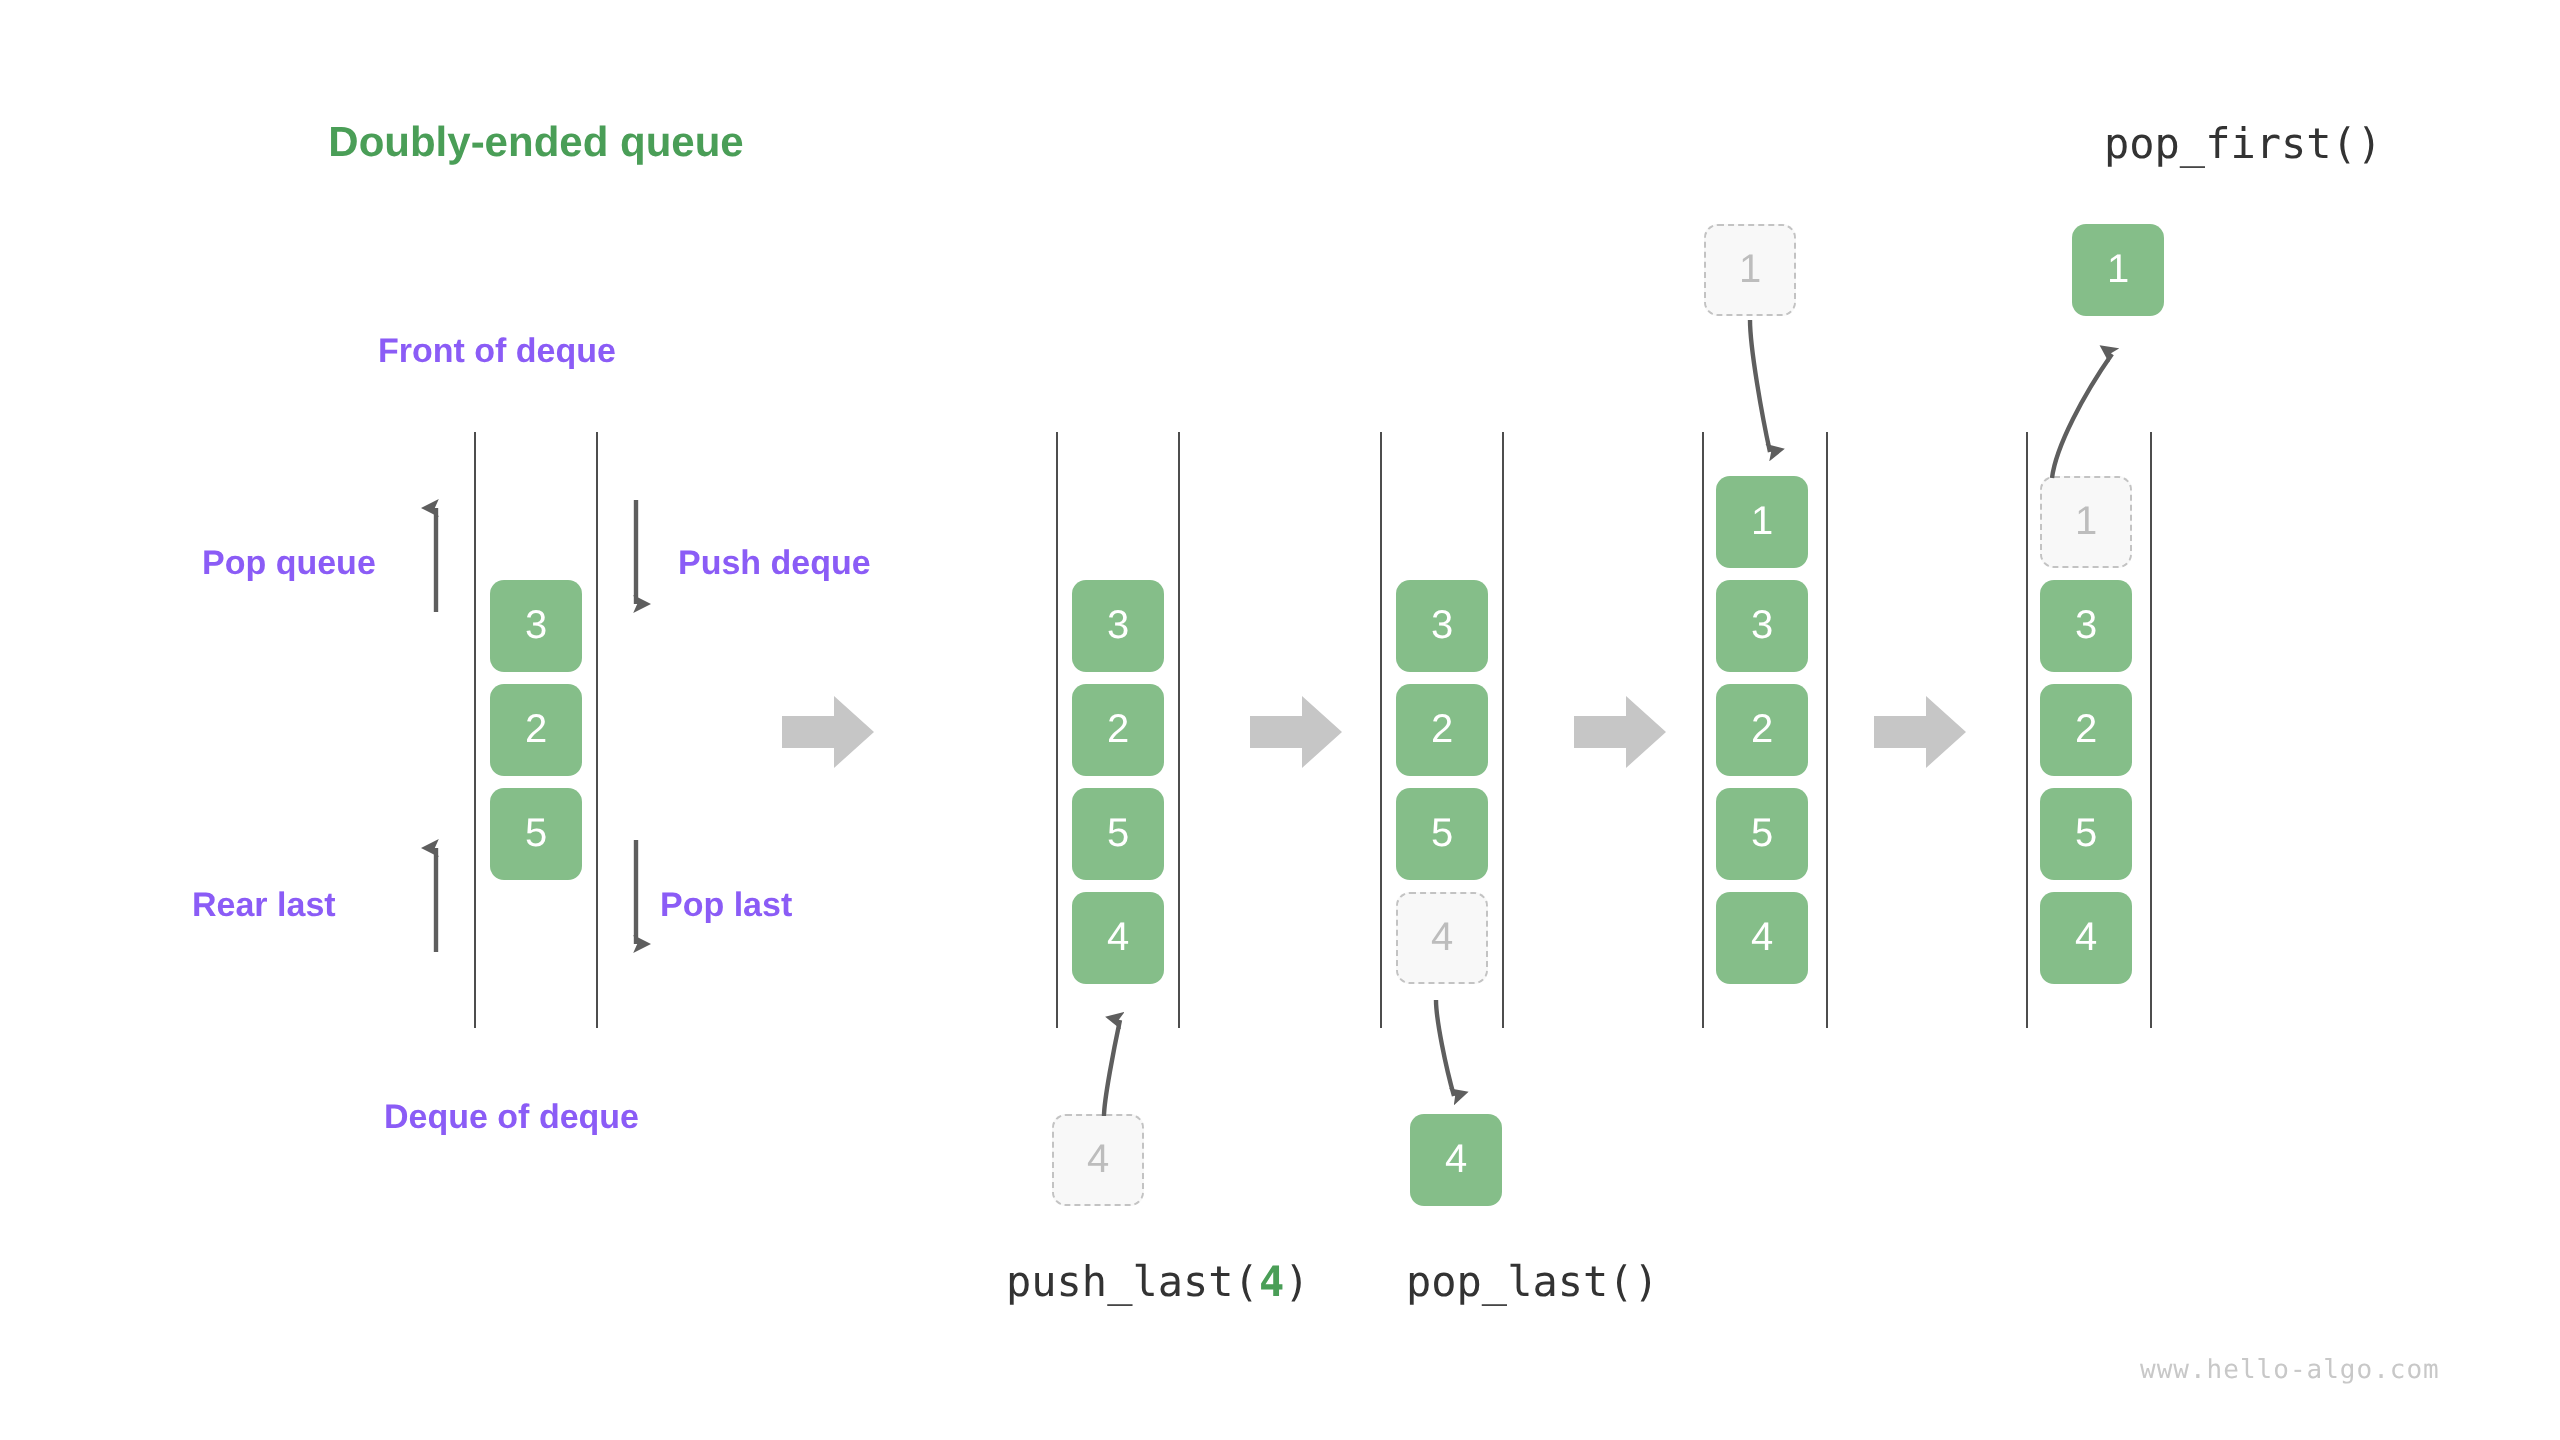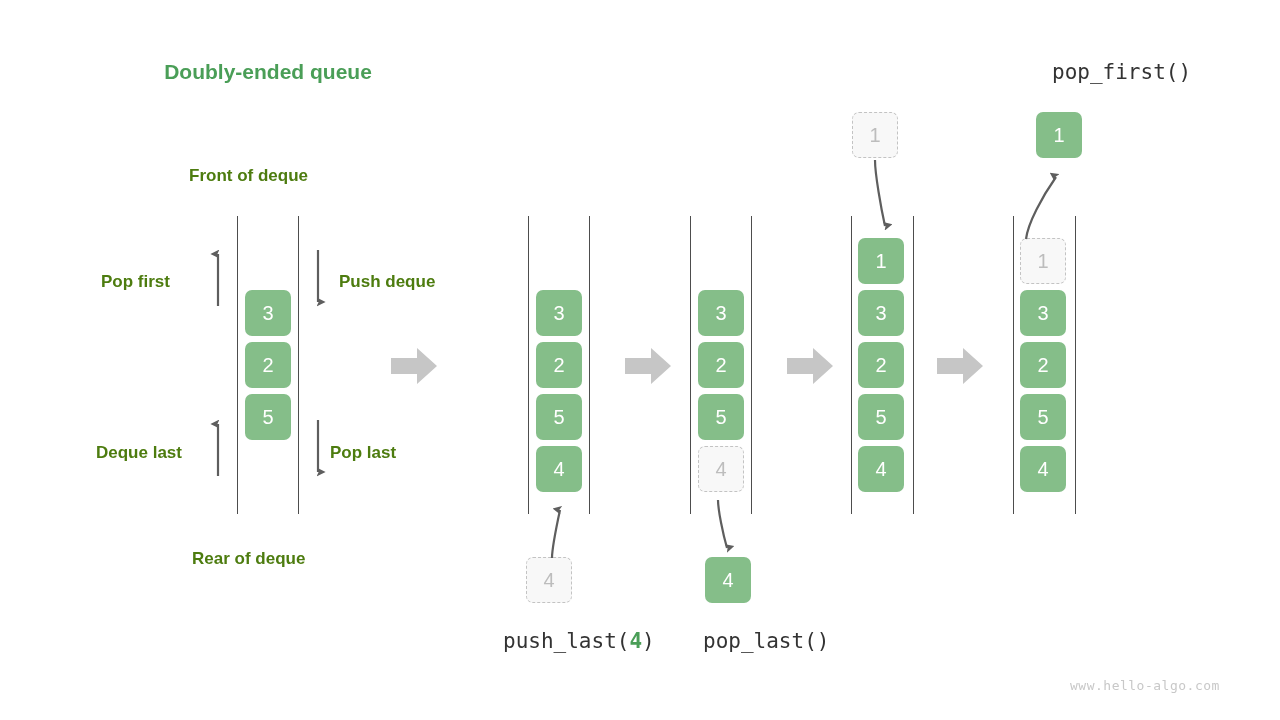--- a/index.html
+++ b/index.html
@@ -12,21 +12,21 @@
   }
   .stage{position:absolute;left:0;top:0;width:1280px;height:720px;}
   .abs{position:absolute;}
 
   
   .title{
     font-size:21px;font-weight:bold;color:#4a9e57;
     text-align:center;white-space:nowrap;
   }
   .lbl-bold{
-    font-size:17px;font-weight:bold;color:#4d7c0f;
+    font-size:17px;font-weight:bold;color:#8b5cf6;
     white-space:nowrap;
   }
   .mono{
     font-family:"DejaVu Sans Mono","Liberation Mono",monospace;
     font-size:21px;color:#333333;white-space:nowrap;
   }
   .mono .arg{color:#4a9e57;font-weight:bold;}
   .watermark{
     font-family:"DejaVu Sans Mono","Liberation Mono",monospace;
     font-size:13px;color:#c8c8c8;white-space:nowrap;letter-spacing:.5px;
@@ -56,25 +56,25 @@
   svg{overflow:visible;display:block;}
 </style>
 </head>
 <body>
 
 <div class="stage">
 
   <div class="abs title" style="left:145px;top:60px;width:246px;">Doubly-ended queue</div>
 
   <div class="abs lbl-bold" style="left:189px;top:166px;">Front of deque</div>
-  <div class="abs lbl-bold" style="left:192px;top:549px;">Rear of deque</div>
+  <div class="abs lbl-bold" style="left:192px;top:549px;">Deque of deque</div>
 
-  <div class="abs lbl-bold" style="left:101px;top:272px;">Pop first</div>
+  <div class="abs lbl-bold" style="left:101px;top:272px;">Pop queue</div>
   <div class="abs lbl-bold" style="left:339px;top:272px;">Push deque</div>
-  <div class="abs lbl-bold" style="left:96px;top:443px;">Deque last</div>
+  <div class="abs lbl-bold" style="left:96px;top:443px;">Rear last</div>
   <div class="abs lbl-bold" style="left:330px;top:443px;">Pop last</div>
 
   <svg class="abs" style="left:208px;top:248px;" width="22" height="62">
     <defs>
       <marker id="mk-up" markerWidth="9" markerHeight="9" refX="4.5" refY="7.6" orient="auto" markerUnits="userSpaceOnUse">
         <path d="M4.5,0 L9,9 L4.5,7 L0,9 Z" fill="#5e5e5e"></path>
       </marker>
       <marker id="mk-down" markerWidth="9" markerHeight="9" refX="4.5" refY="7.6" orient="auto" markerUnits="userSpaceOnUse">
         <path d="M4.5,0 L9,9 L4.5,7 L0,9 Z" fill="#5e5e5e"></path>
       </marker>

